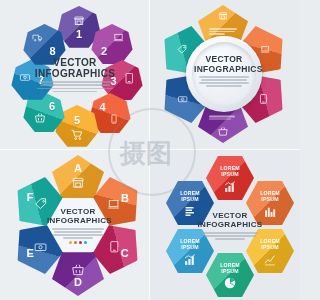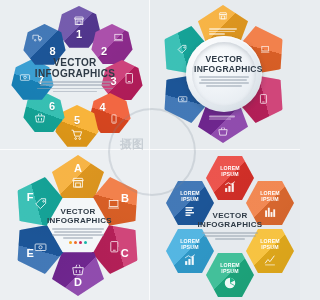--- a/index.html
+++ b/index.html
@@ -45,21 +45,21 @@
     box-shadow:inset 0 2px 4px rgba(90,105,120,.25);}
 
   .dots{display:flex;gap:2px;justify-content:center;margin-top:2px;}
   .dots span{width:3px;height:3px;border-radius:50%;display:block;}
 
   .lbl{position:relative;z-index:3;color:#fff;font-size:5.2px;font-weight:bold;line-height:1.25;text-align:center;letter-spacing:.2px;}
   .microtxt{position:absolute;z-index:3;}
   .microtxt i{display:block;height:1.3px;background:#fff;opacity:.55;margin:1.3px 0;border-radius:1px;}
 
   .watermark{position:absolute;z-index:20;pointer-events:none;color:rgba(120,132,145,.30);
-    font-size:12px;font-weight:bold;font-family:"DejaVu Sans",sans-serif;}
+    font-size:26px;font-weight:bold;font-family:"DejaVu Sans",sans-serif;}
   .wm-ring{position:absolute;border:2px solid rgba(125,138,150,.22);border-radius:50%;z-index:19;}
 </style>
 </head>
 <body>
 
 <div class="sheet">
 
   <div class="quad q1">
 
     <div class="tile hept" style="left:57px;top:6px;width:44px;height:44px;background:#5b3d9e;">

